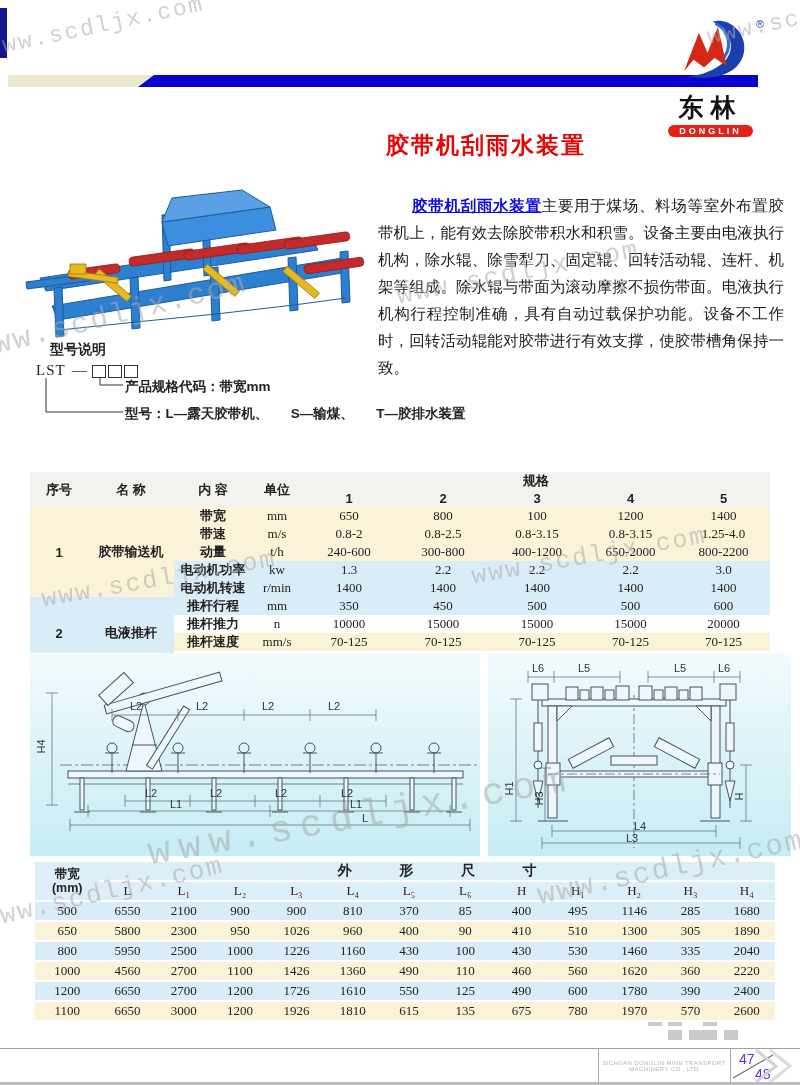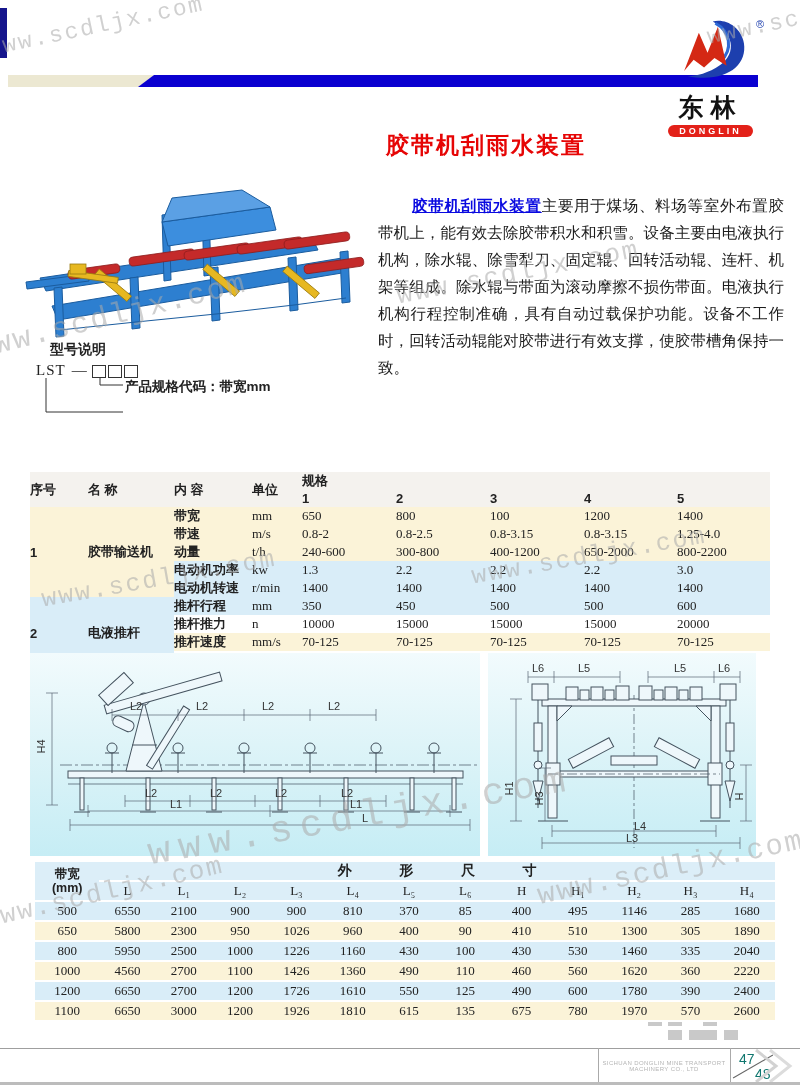--- a/index.html
+++ b/index.html
@@ -31,47 +31,47 @@
   .ml-code{position:absolute;left:36px;top:362px;font-size:15px;font-family:"Liberation Serif",serif;letter-spacing:1px;}
   .ml-code .dash{margin:0 2px 0 6px;}
   .box{display:inline-block;width:12px;height:11px;border:1px solid #333;vertical-align:middle;margin-left:2px;background:#fff;}
   .ml-l1{position:absolute;left:125px;top:378px;font-size:13.5px;font-weight:bold;}
   .ml-l2{position:absolute;left:125px;top:405px;font-size:13.5px;font-weight:bold;white-space:pre;}
   .ml-svg{position:absolute;left:30px;top:378px;}
   
   .spec-title{position:absolute;left:30px;top:451px;width:740px;text-align:center;
               font-size:15px;font-weight:bold;color:#c800c8;letter-spacing:1px;}
   table.spec{position:absolute;left:30px;top:472px;width:740px;border-collapse:collapse;
-             table-layout:fixed;text-align:left;font-size:13px;}
+             table-layout:fixed;text-align:center;font-size:13px;}
   table.spec td{padding:0;height:17px;font-family:"Liberation Serif",serif;overflow:hidden;}
   table.spec td.cjk{font-family:"Liberation Sans",sans-serif;font-weight:bold;font-size:13px;}
   table.spec tr.hd td{background:#f4f2ee;font-family:"Liberation Sans",sans-serif;font-weight:bold;}
   .tone-cream td{background:#fbf3d8;} .tone-blue td{background:#d9edf8;} .tone-white td{background:#fff;}
   td.g1{background:#fbf3d8 !important;} td.g2{background:#d9edf8 !important;}
   td.model{font-size:11px;}
   
   .panel{position:absolute;top:653px;height:203px;z-index:1;
          background:linear-gradient(180deg,#f2fbfd 0%,#def4f8 45%,#c6edf5 100%);}
-  .panel-l{left:30px;width:450px;} .panel-r{left:488px;width:268px;}
+  .panel-l{left:30px;width:450px;} .panel-r{left:488px;width:303px;}
   .dlab{position:absolute;font-size:11px;color:#333;z-index:2;line-height:1;}
   .rot{transform:rotate(-90deg);transform-origin:center;}
   
   table.dim{position:absolute;left:35px;top:862px;width:740px;border-collapse:collapse;
             table-layout:fixed;text-align:center;font-size:13px;z-index:1;}
   table.dim td{padding:0;height:18px;font-family:"Liberation Serif",serif;border-bottom:2px solid #fff;}
   table.dim tr.dhd td{background:#dceef8;}
   table.dim td.bk{font-family:"Liberation Sans",sans-serif;font-weight:bold;font-size:12.5px;line-height:1.15;}
   .span-hd{font-family:"Liberation Sans",sans-serif;font-weight:bold;letter-spacing:3.4em;text-indent:3.4em;font-size:14px;}
   
   .sq{position:absolute;width:14px;height:10px;background:#c9c9c9;}
   .f-line{position:absolute;left:0;top:1048px;width:800px;height:1px;background:#9f9f9f;}
   .f-v{position:absolute;top:1048px;width:1px;height:35px;background:#aaa;}
   .f-co{position:absolute;left:598px;top:1060px;width:132px;text-align:center;font-size:6px;
         color:#b5b5b5;letter-spacing:.4px;}
-  .pg{position:absolute;font-size:14px;font-family:"Liberation Sans",sans-serif;color:#0f766e;}
+  .pg{position:absolute;font-size:14px;font-family:"Liberation Sans",sans-serif;color:#6d28d9;}
   .pg-slash{position:absolute;left:730px;top:1066px;width:46px;height:1px;background:#666;transform:rotate(-30deg);}
   .bottom-edge{position:absolute;left:0;top:1082px;width:800px;height:3px;background:#bcbcbc;}
 </style>
 </head>
 <body>
 
 <div class="page">
 
   <span class="wm" style="left:-15px;top:14px;font-size:23px;transform:rotate(-12deg);">www.scdljx.com</span>
   <span class="wm" style="left:705px;top:2px;font-size:23px;transform:rotate(-12deg);">www.scdljx.com</span>
@@ -163,20 +163,21 @@
 
   <div class="ml-h">型号说明</div>
   <div class="ml-code">
     <span>LST</span><span class="dash">—</span><span class="box"></span><span class="box"></span><span class="box"></span>
   </div>
   <svg class="ml-svg" width="200" height="45" viewBox="0 0 200 45">
     <path d="M70,0 V7 H93" stroke="#333" fill="none" stroke-width="1"></path>
     <path d="M16,0 V34 H93" stroke="#333" fill="none" stroke-width="1"></path>
   </svg>
   <div class="ml-l1">产品规格代码：带宽mm</div>
+  <div class="ml-l2">型号：L—露天胶带机、      S—输煤、      T—胶排水装置</div>
 
   <table class="spec">
     <colgroup>
         <col style="width:58px">
         <col style="width:86px">
         <col style="width:78px">
         <col style="width:50px">
       <col style="width:94px">
         <col style="width:94px">
         <col style="width:94px">

